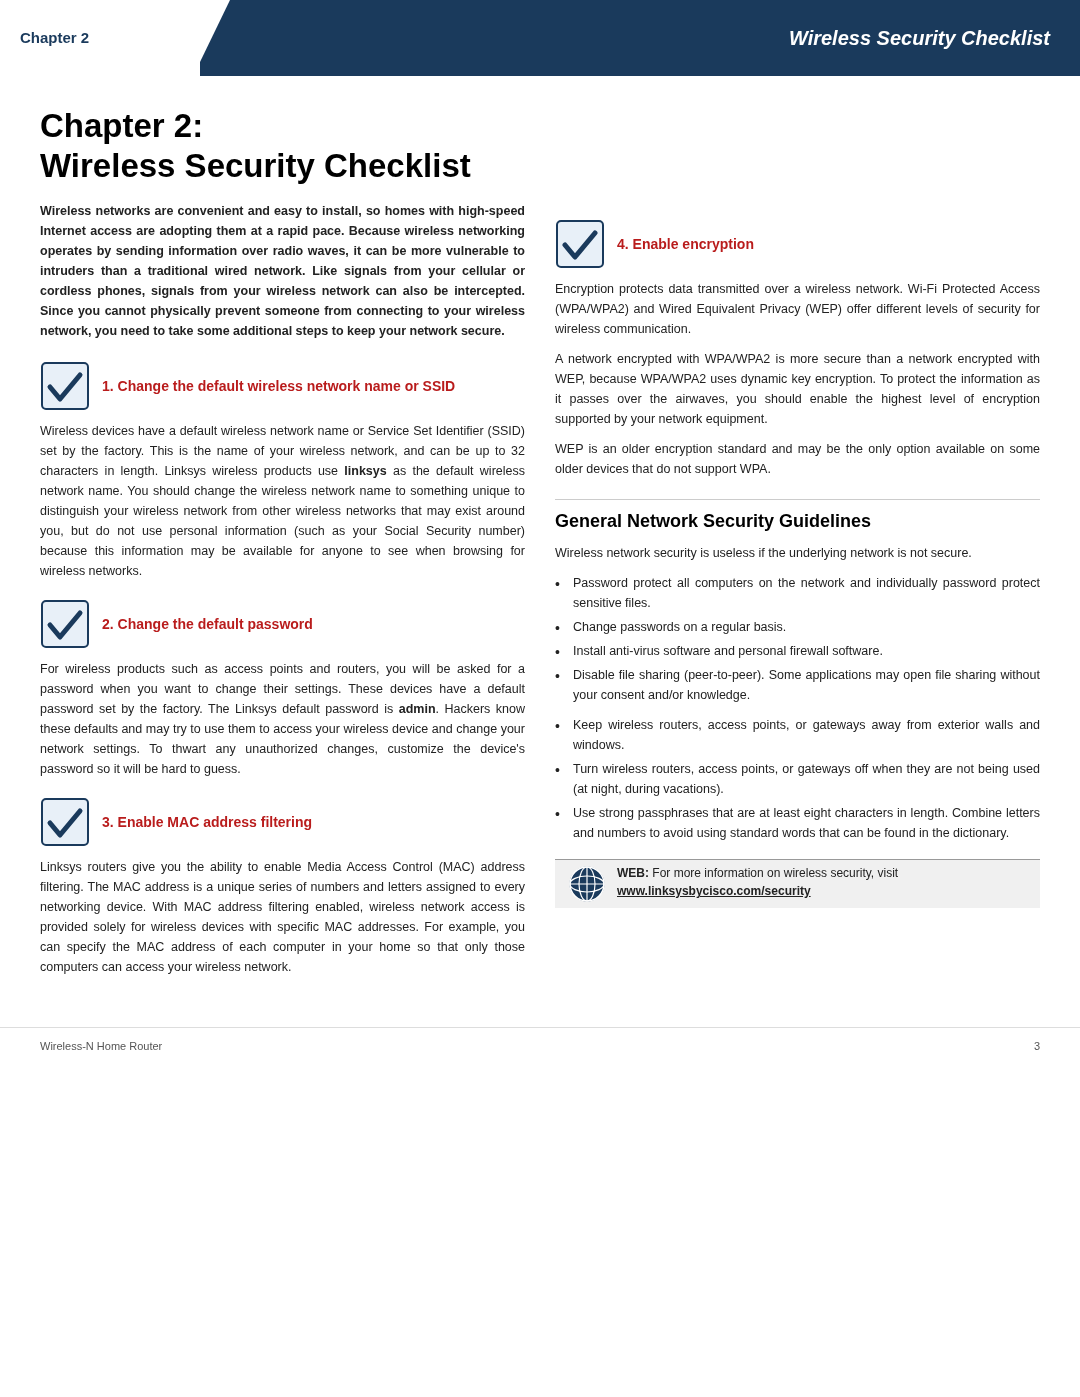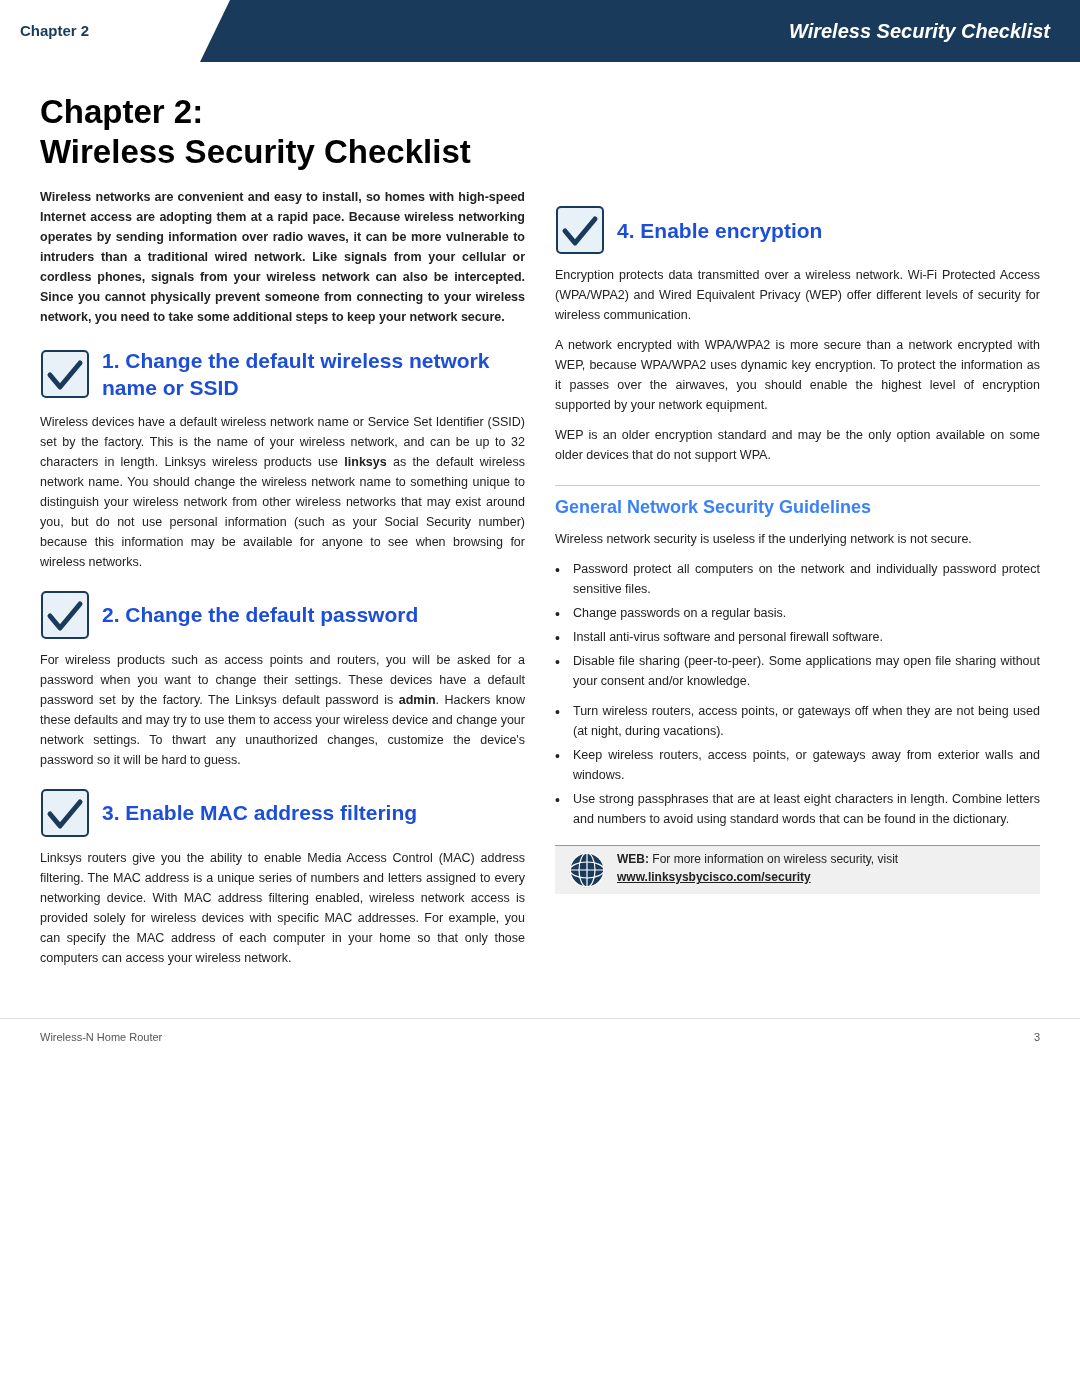--- a/index.html
+++ b/index.html
@@ -8,21 +8,21 @@
       font-family: Arial, sans-serif;
       background: #fff;
       color: #222;
       font-size: 13px;
       line-height: 1.5;
     }
 
     
     .header-bar {
       display: flex;
-      height: 62px;
+      height: 76px;
       background: #1a3a5c;
       position: relative;
     }
 
     .header-chapter {
       background: #fff;
       color: #1a3a5c;
       font-weight: bold;
       font-size: 15px;
       padding: 0 20px;
@@ -113,44 +113,44 @@
       margin-right: 12px;
       position: relative;
     }
 
     .checkbox-icon svg {
       width: 50px;
       height: 50px;
     }
 
     .section-heading-text {
-      font-size: 21px;
-      font-weight: bold;
-      color: #1d4ed8;
+      font-size: 14px;
+      font-weight: bold;
+      color: #b91c1c;
       line-height: 1.3;
     }
 
     .section-body {
       font-size: 12.5px;
       line-height: 1.6;
       text-align: justify;
       margin-bottom: 10px;
       color: #222;
     }
 
     .bold-inline {
       font-weight: bold;
       margin-top: 40px;
     }
 
     
     .subsection-title {
       font-size: 18px;
       font-weight: bold;
-      color: #3b82f6;
+      color: #000000;
       margin-top: 20px;
       margin-bottom: 8px;
       border-top: 1px solid #ccc;
       padding-top: 8px;
     }
 
     .bullet-list {
       list-style: none;
       padding-left: 0;
       margin-bottom: 10px;
@@ -311,22 +311,22 @@
       <div class="subsection-title">General Network Security Guidelines</div>
       <p class="section-body">Wireless network security is useless if the underlying network is not secure.</p>
       <ul class="bullet-list">
         <li>Password protect all computers on the network and individually password protect sensitive files.</li>
         <li>Change passwords on a regular basis.</li>
         <li>Install anti-virus software and personal firewall software.</li>
         <li>Disable file sharing (peer-to-peer). Some applications may open file sharing without your consent and/or knowledge.</li>
       </ul>
 
       <ul class="bullet-list">
+        <li>Keep wireless routers, access points, or gateways away from exterior walls and windows.</li>
         <li>Turn wireless routers, access points, or gateways off when they are not being used (at night, during vacations).</li>
-        <li>Keep wireless routers, access points, or gateways away from exterior walls and windows.</li>
         <li>Use strong passphrases that are at least eight characters in length. Combine letters and numbers to avoid using standard words that can be found in the dictionary.</li>
       </ul>
 
       <div class="web-info-box">
         <div class="web-globe-icon">
           <svg viewBox="0 0 40 40" xmlns="http://www.w3.org/2000/svg">
             <circle cx="20" cy="20" r="17" fill="#1a3a5c" stroke="#1a3a5c" stroke-width="1"></circle>
             <ellipse cx="20" cy="20" rx="8" ry="17" fill="none" stroke="#fff" stroke-width="1.2"></ellipse>
             <ellipse cx="20" cy="20" rx="17" ry="8" fill="none" stroke="#fff" stroke-width="1.2"></ellipse>
             <circle cx="20" cy="20" r="17" fill="none" stroke="#fff" stroke-width="1.5"></circle>

